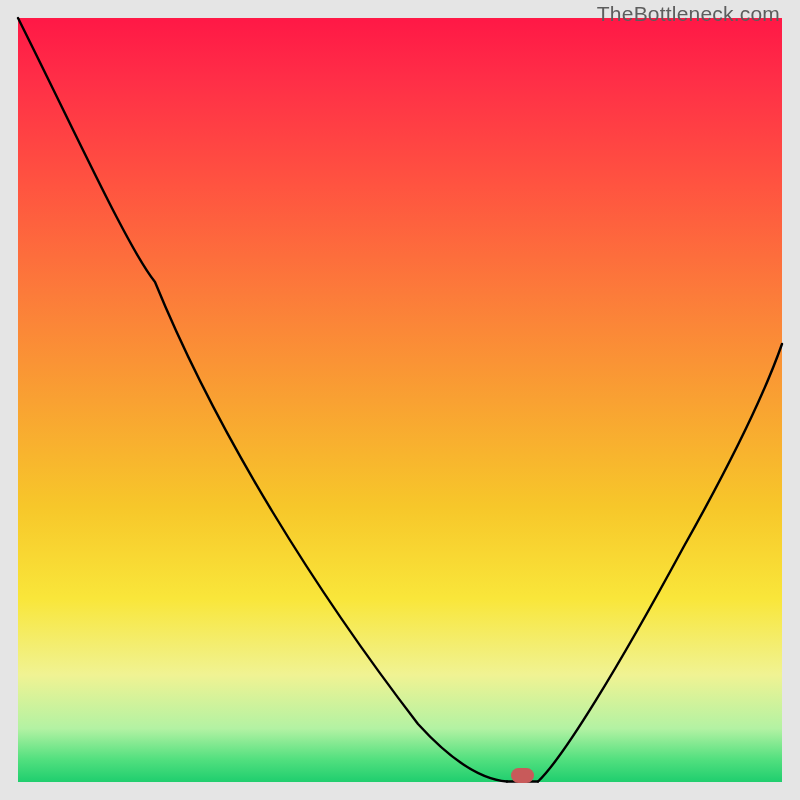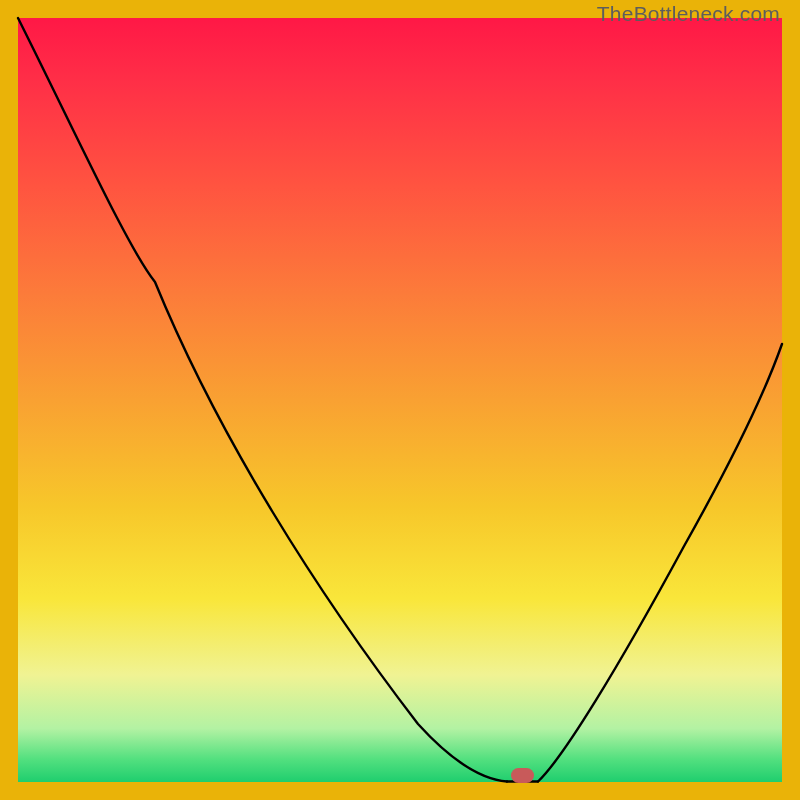--- a/index.html
+++ b/index.html
@@ -8,21 +8,21 @@
     width: 800px;
     height: 800px;
     background: #000;
     overflow: hidden;
     font-family: Arial, Helvetica, sans-serif;
   }
   .frame {
     position: relative;
     width: 800px;
     height: 800px;
-    background: #eab308;
+    background: #e5e5e5;
   }
   .plot {
     position: absolute;
     left: 18px;
     top: 18px;
     width: 764px;
     height: 764px;
     
     background: linear-gradient(
       to bottom,

